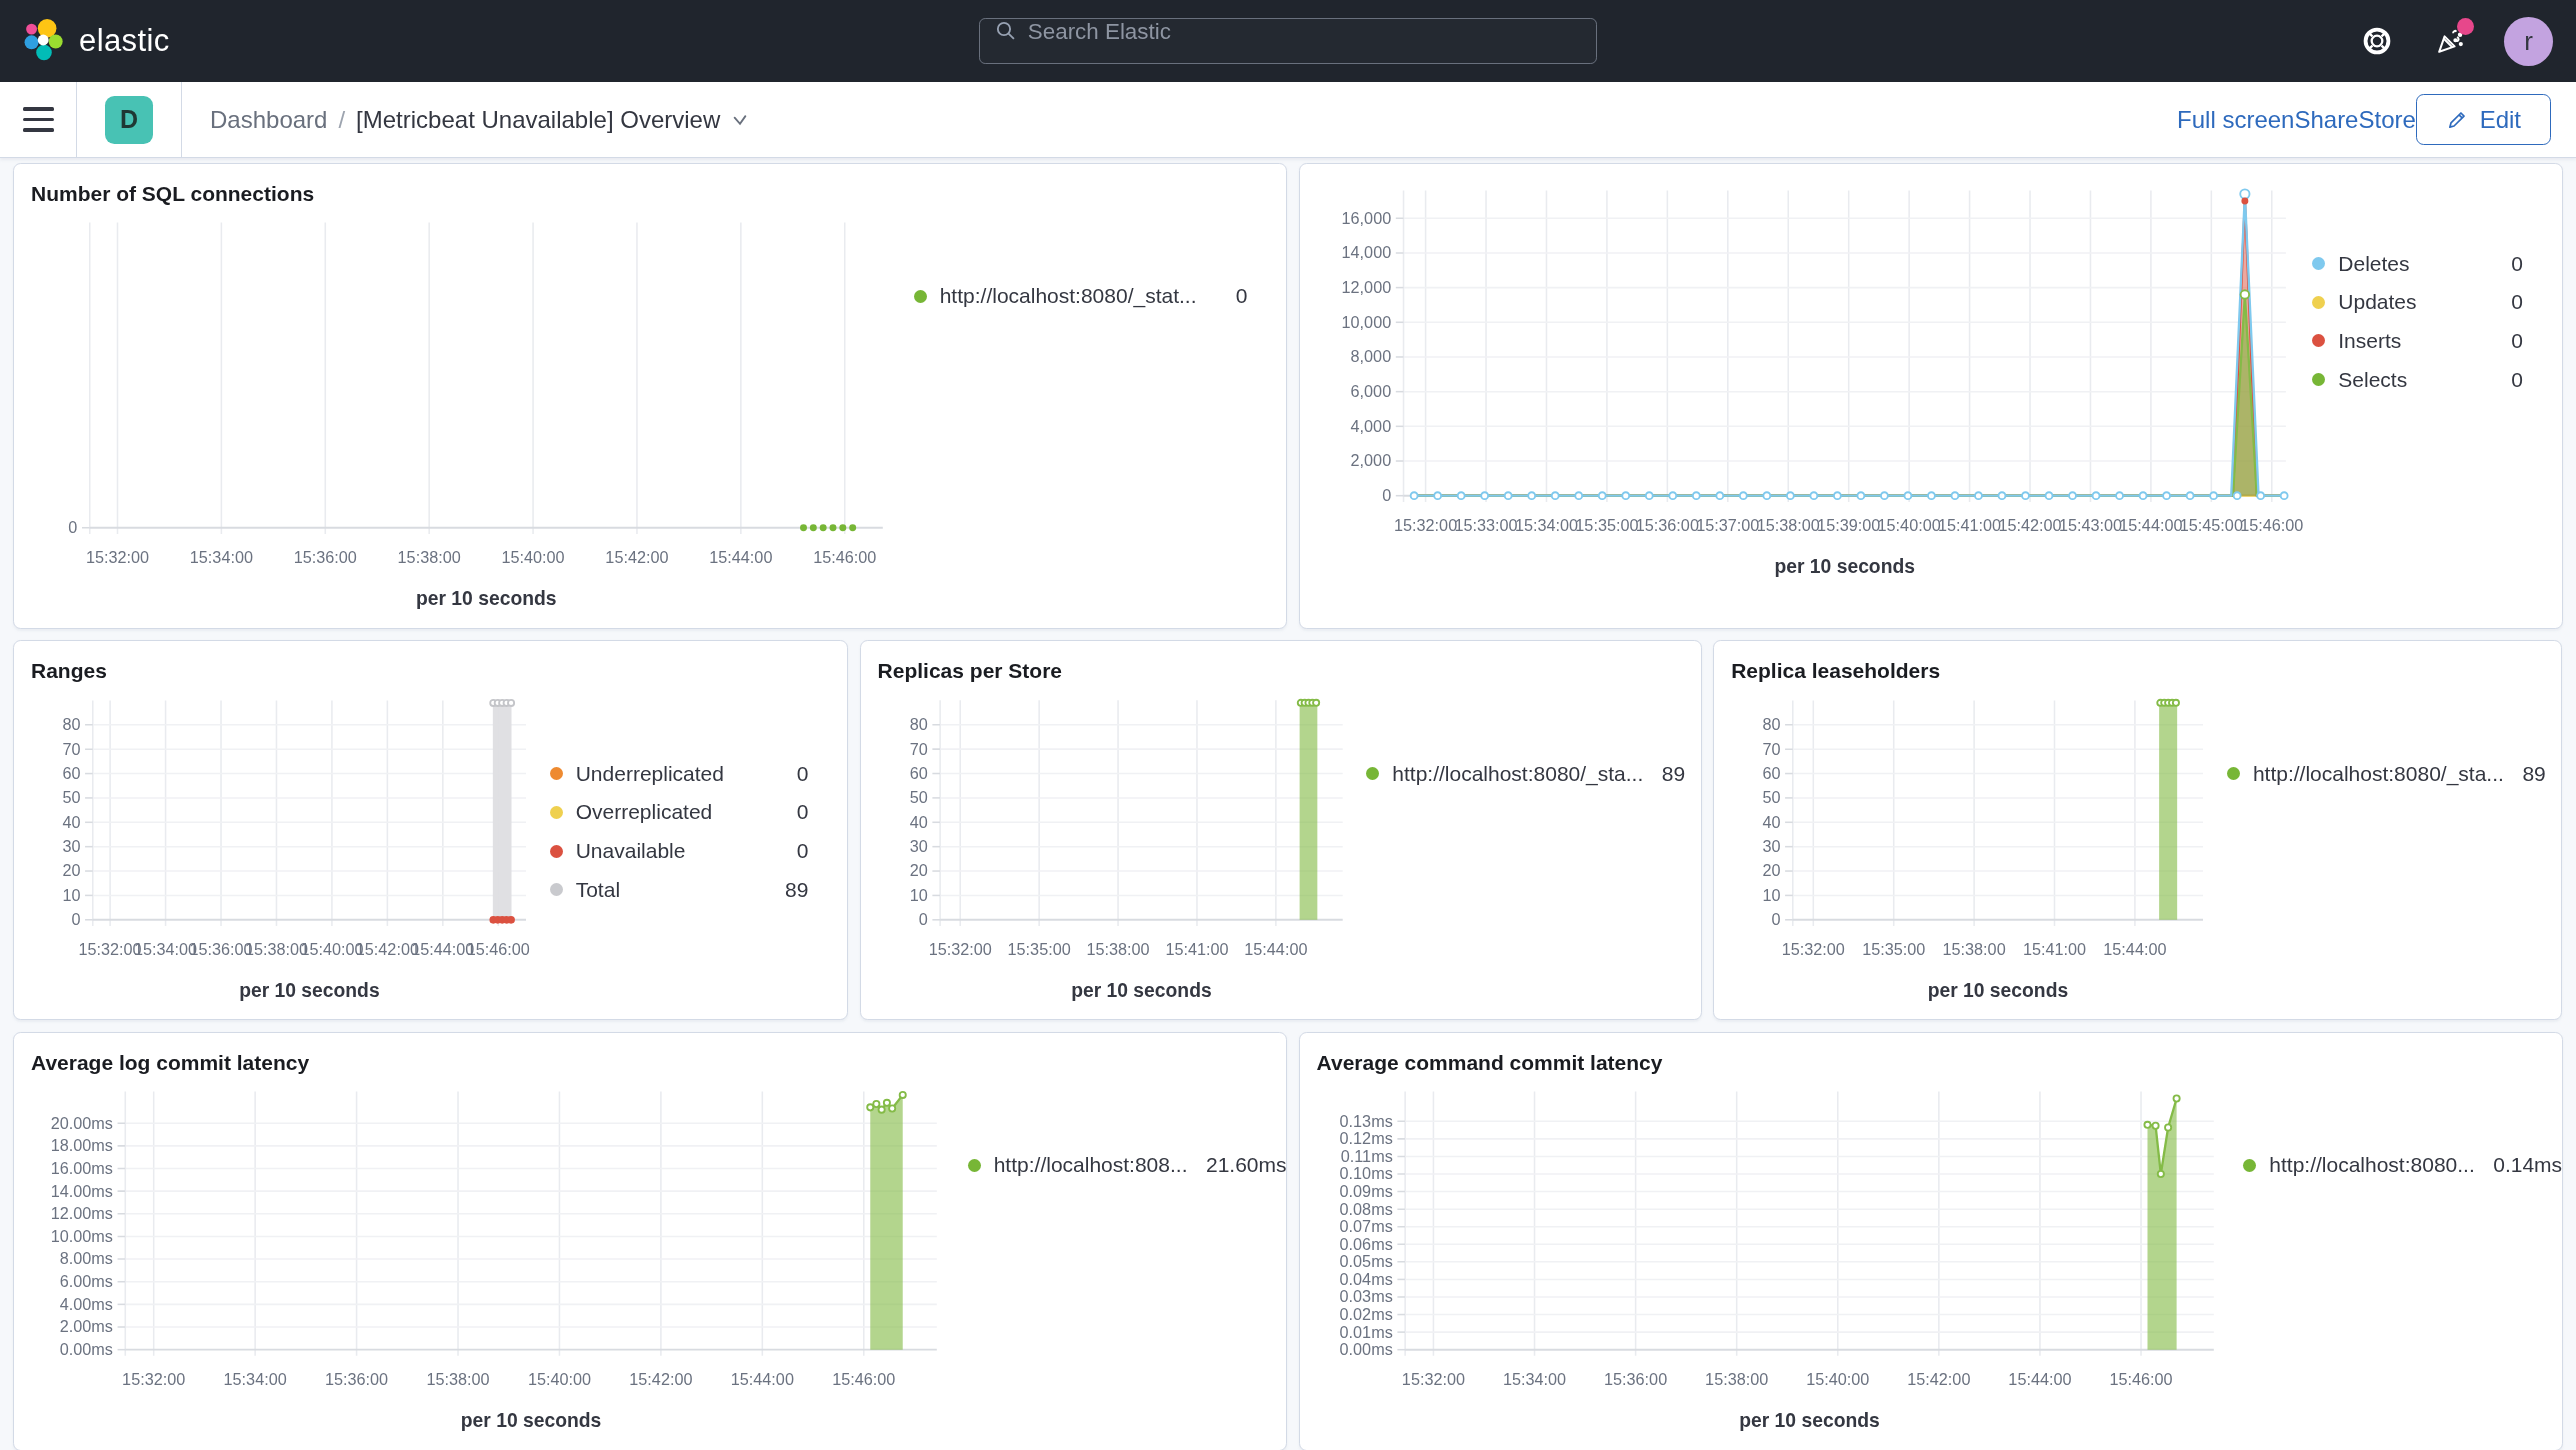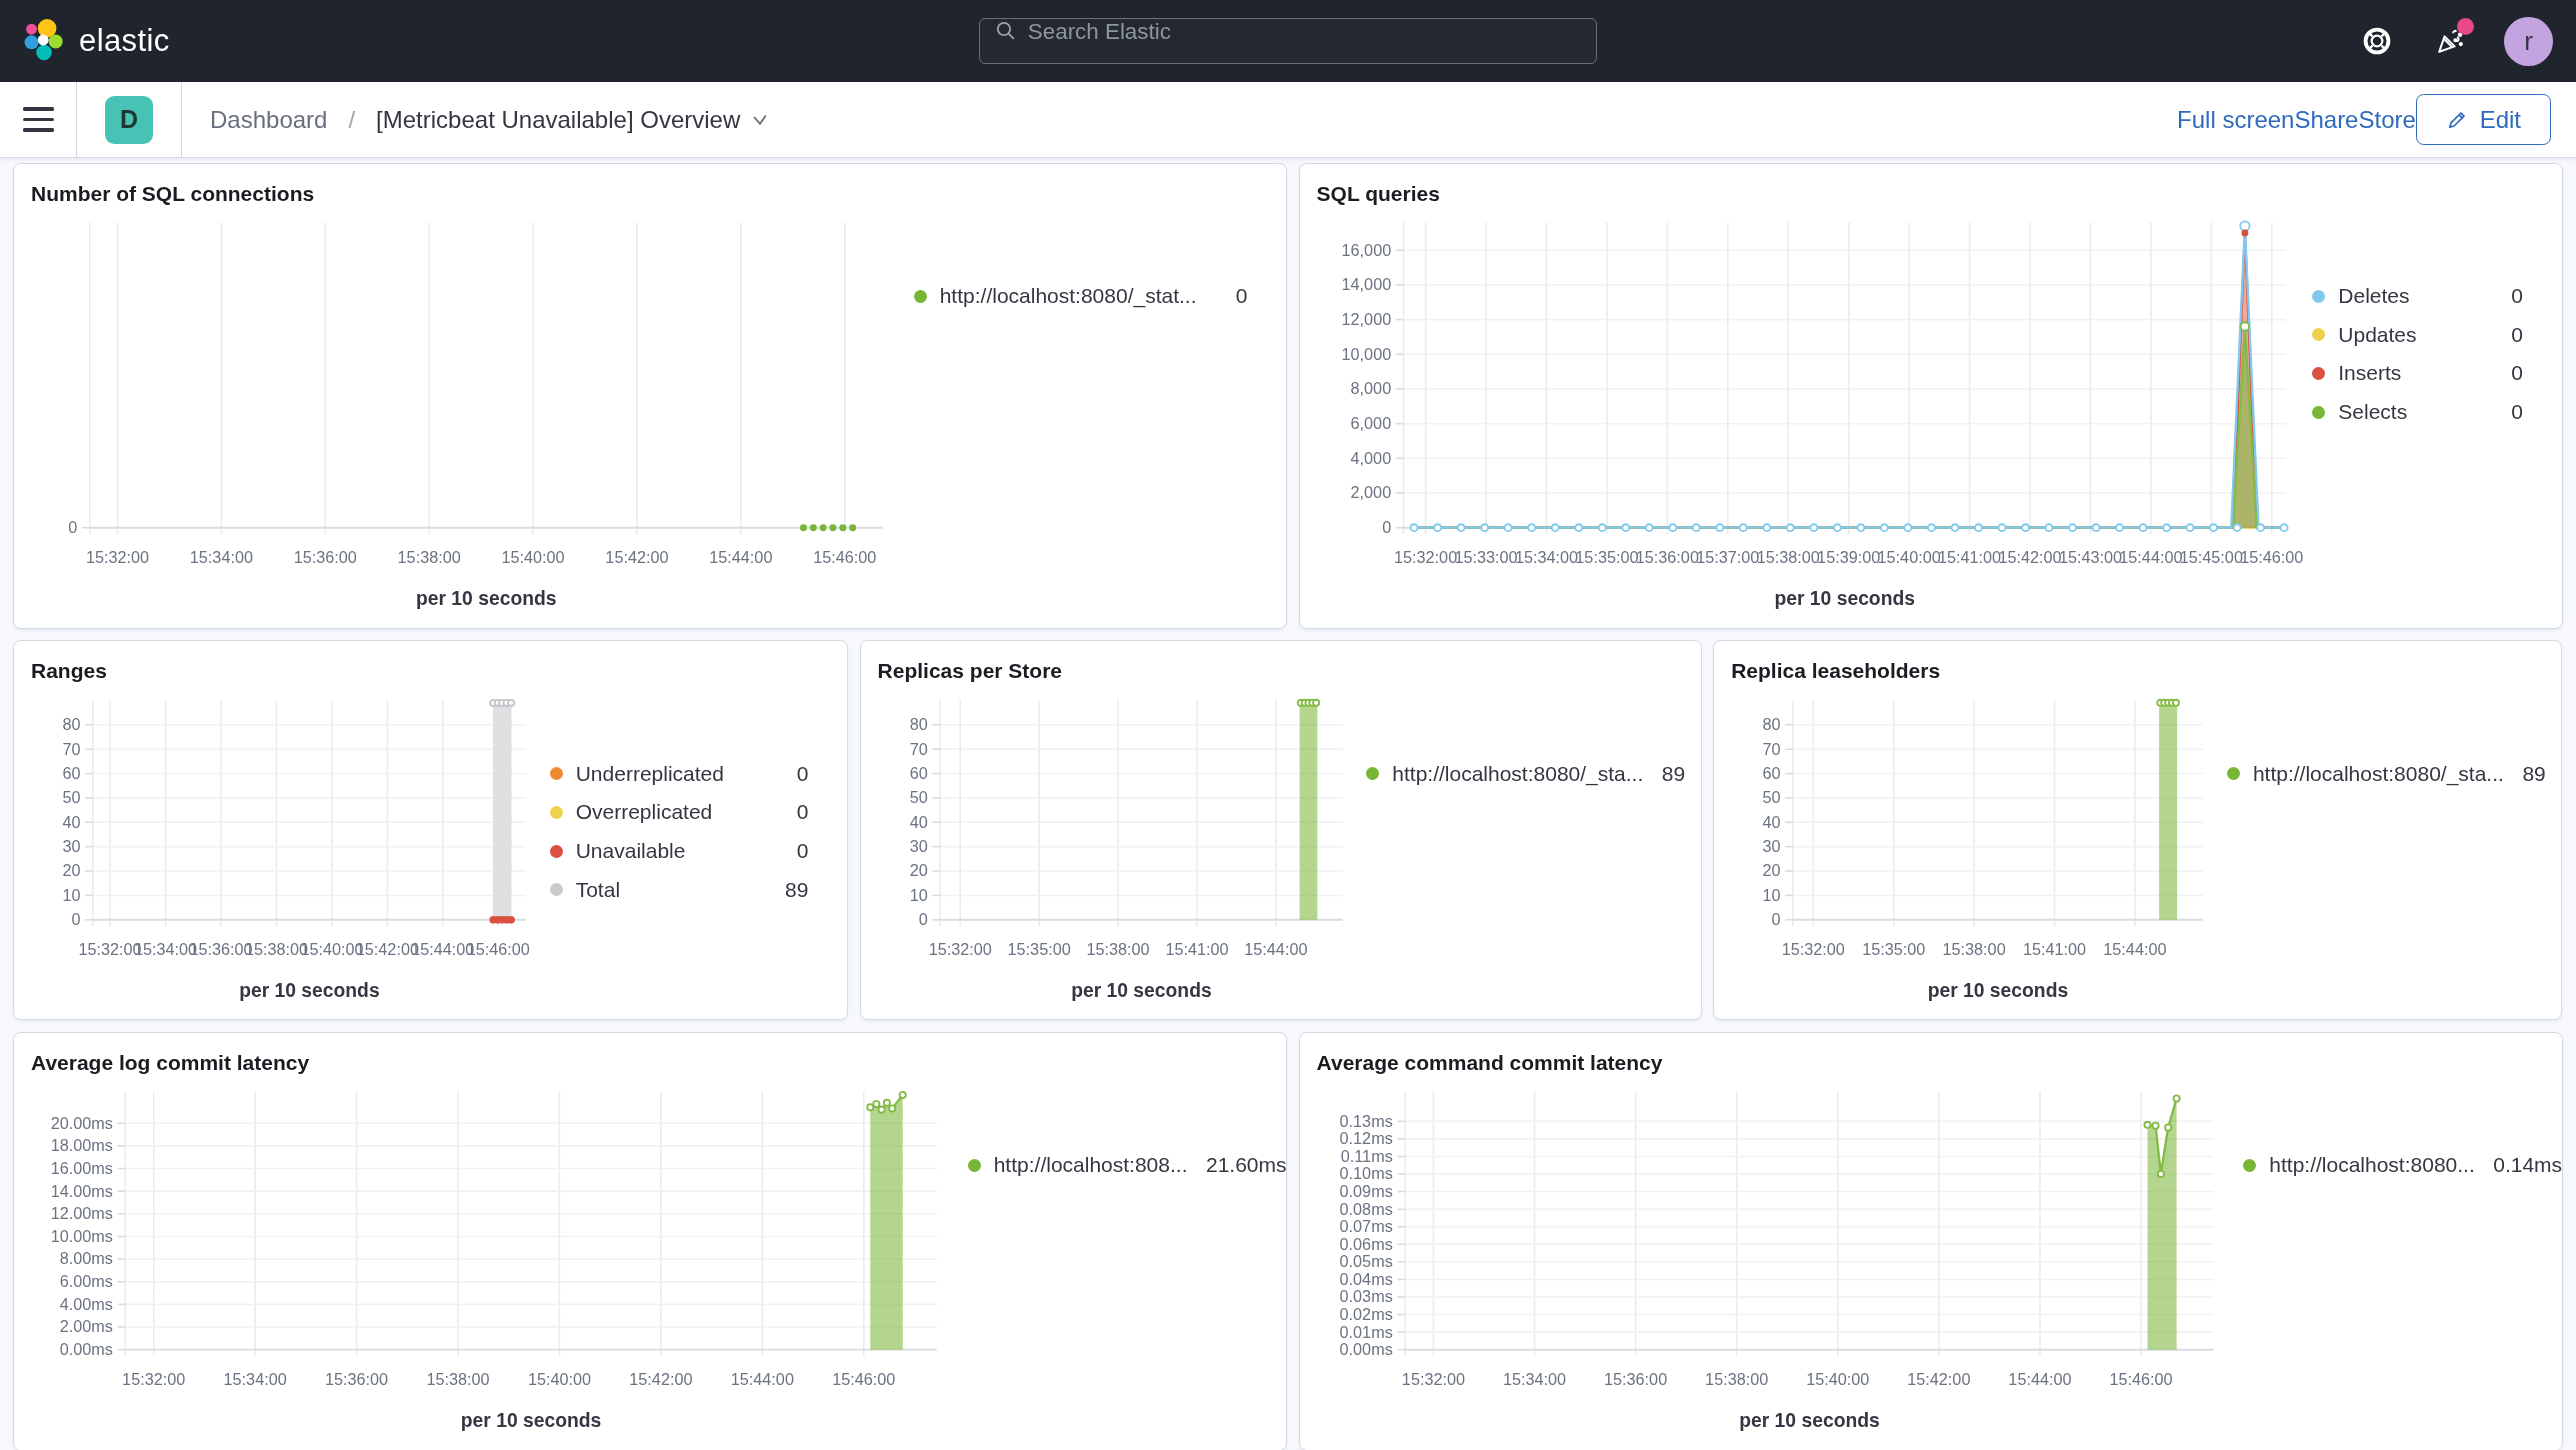--- a/index.html
+++ b/index.html
@@ -19,21 +19,21 @@
   .badge-dot { position:absolute; top:-4.6px; right:-6.2px; width:17px; height:17px; border-radius:50%; background:#E7478B; }
   .avatar { width:49px; height:49px; border-radius:50%; background:#C3A3E0; color:#343741; font-size:26px; display:flex; align-items:center; justify-content:center; }
 
   
   .toolbar { height:76px; background:#FFFFFF; border-bottom:1.2px solid #D3DAE6; display:flex; align-items:center; box-shadow:0 1.5px 3.1px rgba(152,162,179,0.15); position:relative; z-index:2; }
   .hamburger { width:77px; height:100%; display:flex; align-items:center; justify-content:center; cursor:pointer; border-right:1.2px solid #D3DAE6; }
   .hamburger .bars { width:31px; display:flex; flex-direction:column; gap:7px; }
   .hamburger .bars i { display:block; height:3.9px; background:#343741; border-radius:1.5px; }
   .space-cell { width:105px; height:100%; display:flex; align-items:center; justify-content:center; border-right:1.2px solid #D3DAE6; }
   .space-badge { width:48px; height:48px; border-radius:9.3px; background:#48C2B4; color:#1F3834; font-size:25px; font-weight:700; display:flex; align-items:center; justify-content:center; cursor:pointer; }
-  .crumbs { display:flex; align-items:center; gap:21px; margin-left:28px; font-size:24px; }
+  .crumbs { display:flex; align-items:center; gap:11px; margin-left:28px; font-size:24px; }
   .crumb-root { color:#69707D; cursor:pointer; }
   .crumb-sep { color:#9DA4AF; }
   .crumb-title { color:#343741; font-weight:500; display:flex; align-items:center; gap:9.3px; cursor:pointer; }
   .toolbar-actions { margin-left:auto; display:flex; align-items:center; padding-right:25px; }
   .tb-link { color:#2E6ABD; font-size:24px; cursor:pointer; }
   .edit-btn { display:flex; align-items:center; gap:10.8px; color:#2E6ABD; font-size:24px; font-weight:500;
     border:1.5px solid #2E6ABD; border-radius:7.7px; height:51px; padding:0 29px; background:#fff; cursor:pointer; }
 
   
   .dash { padding:4.6px 13px 11.6px; }
@@ -183,21 +183,20 @@
           <div class="legend" style="width: 363px;">
             <div class="lg-row">
               <span class="lg-dot" style="background: rgb(119, 182, 54);"></span>
               <span class="lg-label">http://localhost:8080/_stat...</span>
               <span class="lg-val">0</span>
             </div>
           </div>
         </div>
       </div>
       <div class="panel">
-        <div class="panel-title">SQL queries</div>
         <div class="panel-body">
           <div class="chart-wrap">
             <svg width="989" height="409" viewBox="0 0 1280 529">
               <line x1="112" y1="16" x2="112" y2="419" stroke="#E9EBEF" stroke-width="2"></line>
               <line x1="140.55" y1="16" x2="140.55" y2="419" stroke="#E9EBEF" stroke-width="2"></line>
               <text x="140.55" y="457" text-anchor="middle" font-size="21" fill="#6B7280">15:32:00</text>
               <line x1="218.777" y1="16" x2="218.777" y2="419" stroke="#E9EBEF" stroke-width="2"></line>
               <text x="218.777" y="457" text-anchor="middle" font-size="21" fill="#6B7280">15:33:00</text>
               <line x1="297.004" y1="16" x2="297.004" y2="419" stroke="#E9EBEF" stroke-width="2"></line>
               <text x="297.004" y="457" text-anchor="middle" font-size="21" fill="#6B7280">15:34:00</text>

